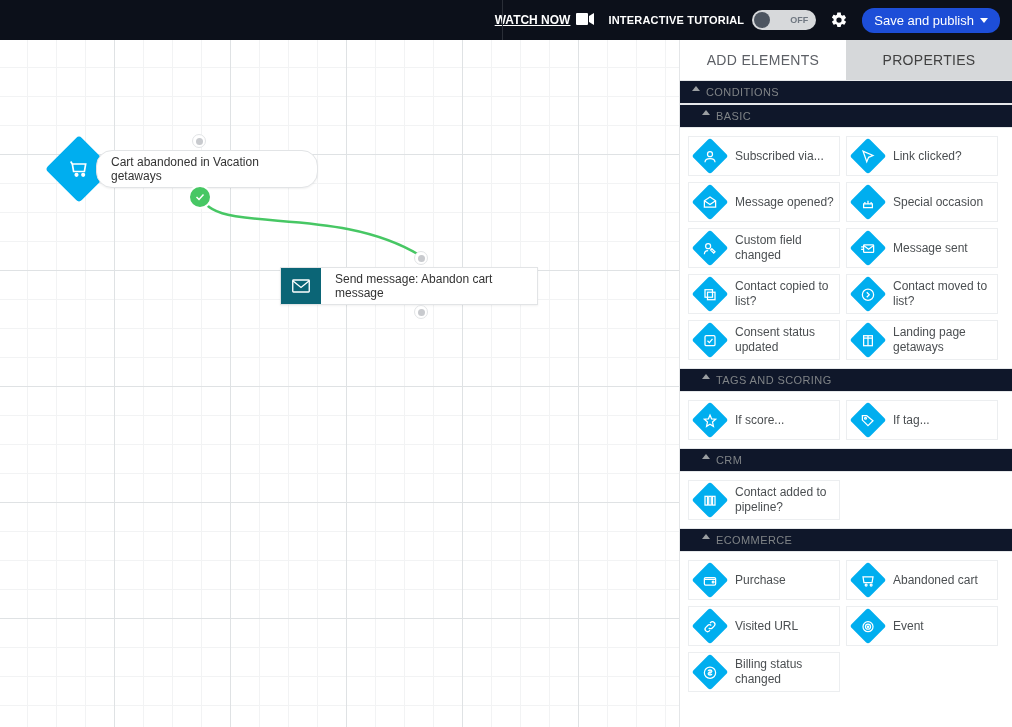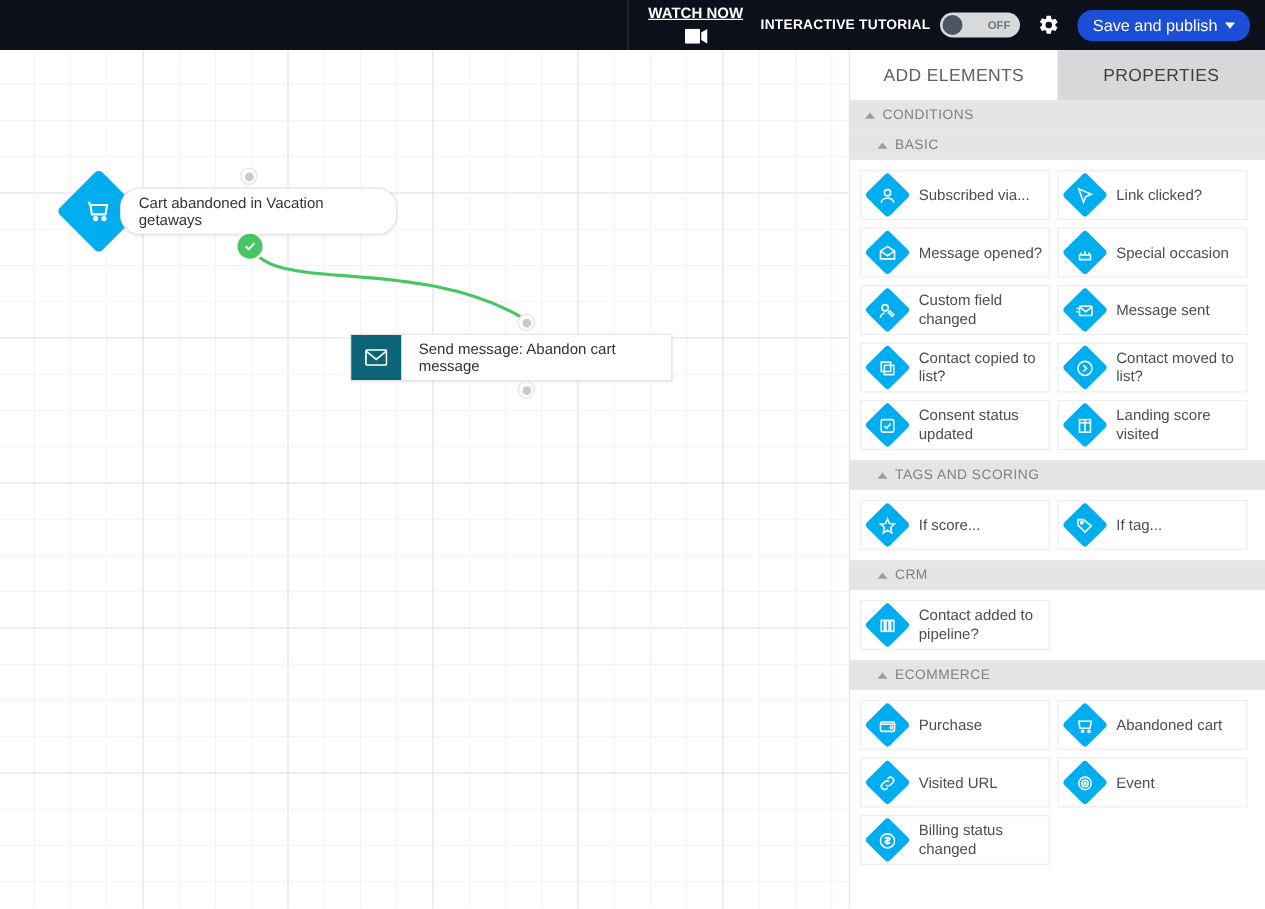--- a/index.html
+++ b/index.html
@@ -2,21 +2,21 @@
 <html><head>
   <meta charset="utf-8">
   <style>
     * { margin:0; padding:0; box-sizing:border-box; }
     html, body { height:100%; }
     body { font-family: Arial, Helvetica, sans-serif; font-size:13px; color:#333; background:#fff; width:1012px; height:727px; overflow:hidden; position:relative; }
 
     
     .topbar { position:absolute; top:0; left:0; right:0; height:40px; background:#0c101a; display:flex; align-items:center; justify-content:flex-end; padding:0 12px; gap:14px; color:#fff; }
     .topbar .left-sep { position:absolute; left:502px; top:0; bottom:0; width:1px; background:#2a2e37; }
-    .watch { display:flex; align-items:center; gap:6px; color:#fff; font-size:12px; font-weight:700; text-decoration:underline; cursor:pointer;flex-direction:column; }
+    .watch { display:flex; align-items:center; gap:6px; color:#fff; font-size:12px; font-weight:700; text-decoration:underline; cursor:pointer; }
     .tutorial { display:flex; align-items:center; gap:8px; }
     .tutorial-label { font-size:11px; font-weight:700; color:#fff; letter-spacing:.2px; }
     .toggle { width:64px; height:20px; border-radius:10px; background:#d7d9db; position:relative; display:flex; align-items:center; justify-content:flex-end; padding-right:8px; cursor:pointer; }
     .toggle .knob { position:absolute; left:2px; top:2px; width:16px; height:16px; border-radius:50%; background:#4d5560; }
     .toggle .txt { font-size:9px; font-weight:700; color:#6f7781; }
     .gear { width:18px; height:18px; cursor:pointer; }
     .save-btn { background:#1d4ed8; color:#fff; padding:5px 12px; border-radius:12px; font-size:13px; display:flex; align-items:center; gap:6px; cursor:pointer; }
     .caret { width:0; height:0; border-left:4px solid transparent; border-right:4px solid transparent; border-top:5px solid #fff; }
 
     
@@ -46,21 +46,21 @@
     .port::after { content:''; width:7px; height:7px; border-radius:50%; background:#c8cace; }
 
     .check-badge { position:absolute; width:24px; height:24px; border-radius:50%; background:#47c764; border:2px solid #fff; display:flex; align-items:center; justify-content:center; }
 
     
     .panel { position:absolute; top:40px; right:0; width:333px; bottom:0; background:#fff; border-left:1px solid #e4e6e8; overflow:hidden; }
     .tabs { height:40px; display:flex; }
     .tab { flex:1; display:flex; align-items:center; justify-content:center; font-size:14px; font-weight:400; color:#7c8083; letter-spacing:.3px; cursor:pointer; }
     .tab.active { background:#fff; color:#5d6066; }
     .tab.inactive { background:#d6d8da; color:#404040; }
-    .section-hdr { background:#e5e5e5; border-top:1px solid #e6e8ea; border-bottom:1px solid #e6e8ea; padding:5px 12px; font-size:11px; letter-spacing:.4px; color:#7f8386; display:flex; align-items:center; gap:6px; }
+    .section-hdr { background:#0f172a; border-top:1px solid #e6e8ea; border-bottom:1px solid #e6e8ea; padding:5px 12px; font-size:11px; letter-spacing:.4px; color:#7f8386; display:flex; gap:6px; }
     .tri { width:0; height:0; border-left:4px solid transparent; border-right:4px solid transparent; border-bottom:5px solid #9b9fa2; display:inline-block; }
     .grid { display:flex; flex-wrap:wrap; gap:6px; padding:8px; }
     .item { width:152px; height:40px; display:flex; align-items:center; gap:8px; padding:4px; background:#fff; border:1px solid #eceef0; cursor:grab; }
     .item .di { width:34px; height:34px; position:relative; flex:0 0 34px; }
     .item .di .sq { position:absolute; inset:4px; transform:rotate(45deg); background:#00aeef; border-radius:3px; display:flex; align-items:center; justify-content:center; }
     .item .di .sq svg { transform:rotate(-45deg); }
     .item .lbl { font-size:12px; color:#4b4f52; line-height:1.25; }
   </style>
 </head>
 <body>
@@ -258,21 +258,21 @@
       <div class="item">
         <div class="di">
           <div class="sq">
             <svg width="15" height="15" viewBox="0 0 24 24" fill="none" stroke="#fff" stroke-width="2">
               <rect x="5" y="4" width="14" height="16"></rect>
               <line x1="5" y1="8" x2="19" y2="8"></line>
               <line x1="12" y1="4" x2="12" y2="20"></line>
             </svg>
           </div>
         </div>
-        <span class="lbl">Landing score visited</span>
+        <span class="lbl">Landing page getaways</span>
       </div>
     </div>
 
   <div class="section-hdr" style="padding-left:22px">
     <span class="tri"></span>
     <span>TAGS AND SCORING</span>
   </div>
   <div class="grid" id="grid-tags">
       <div class="item">
         <div class="di">

